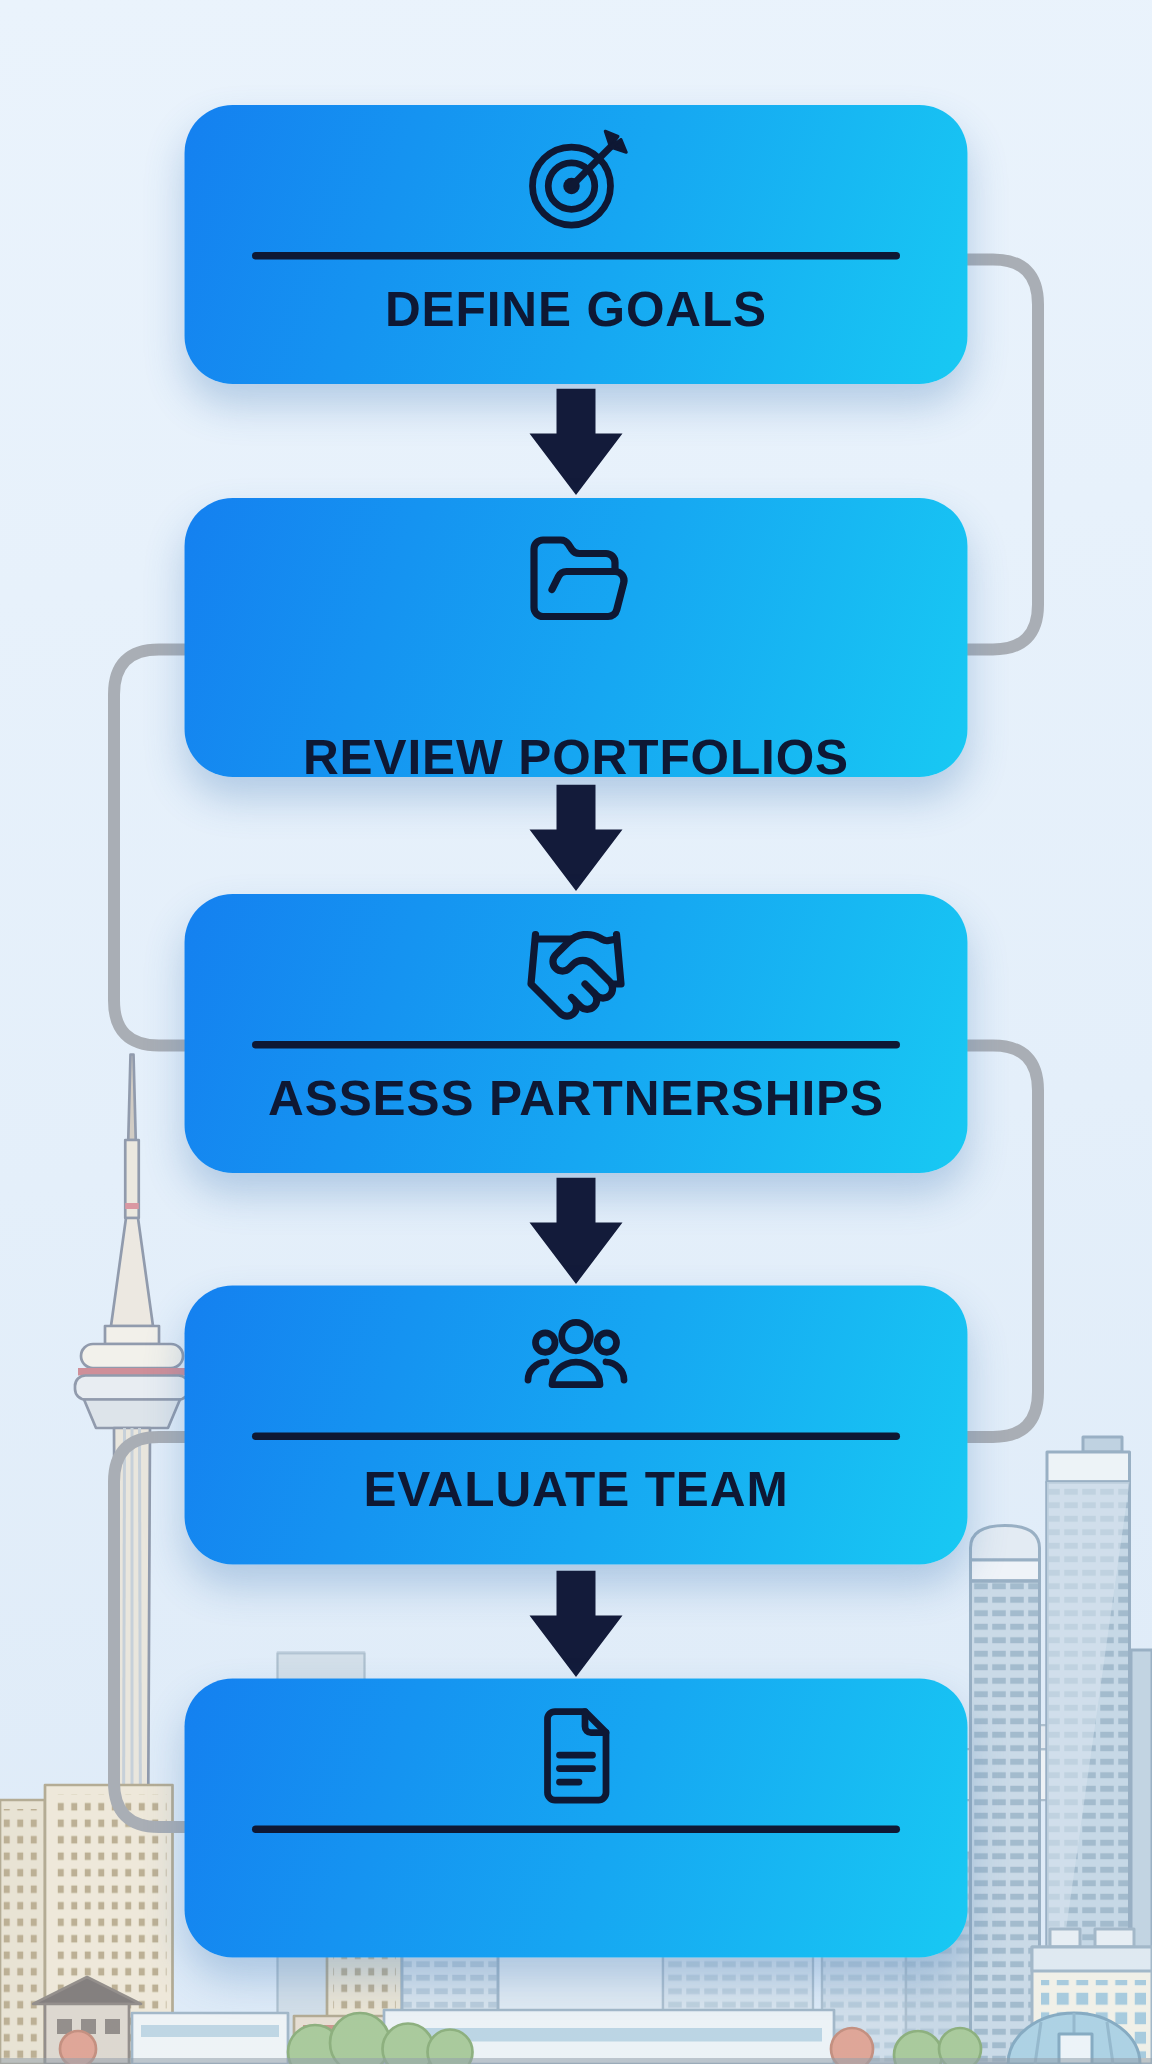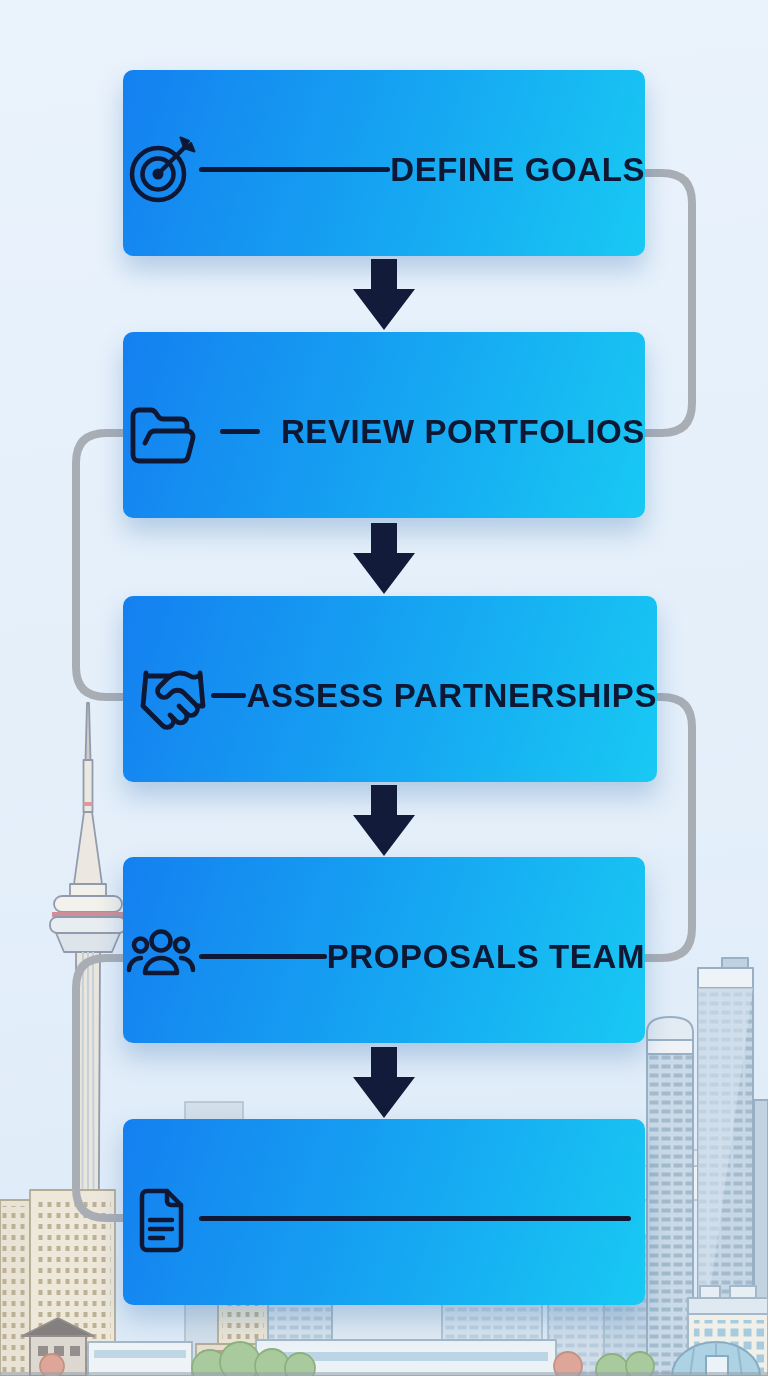--- a/index.html
+++ b/index.html
@@ -6,33 +6,33 @@
   .stage{
     position:relative;width:768px;height:1376px;overflow:hidden;
     background:linear-gradient(175deg,#eaf3fc 0%,#e4effa 55%,#ddeaf7 100%);
     font-family:"Liberation Sans",sans-serif;
   }
   .layer{position:absolute;left:0;top:0;width:768px;height:1376px;}
   .skyline{z-index:1;}
   .connectors{z-index:2;}
   .flow{z-index:3;}
   .step-box{
-    position:absolute;left:123px;width:522px;height:186px;border-radius:10px;
+    position:absolute;left:123px;width:522px;height:186px;border-radius:32px;
     background:linear-gradient(108deg,#1480f0 0%,#16a7f2 55%,#18c9f3 100%);
     box-shadow:0 14px 26px rgba(55,115,180,.30);
-    display:flex;flex-direction:row;align-items:center;
+    display:flex;flex-direction:column;align-items:center;
   }
   .step-icon{margin-top:16px;height:70px;display:flex;align-items:center;justify-content:center;}
   .divider{width:432px;height:5px;background:#0e1834;border-radius:3px;margin-top:12px;}
   .step-label{
     margin-top:14px;font-size:33px;font-weight:bold;letter-spacing:.6px;
     color:#0e1834;white-space:nowrap;
   }
   .flow-arrow{position:absolute;left:344px;width:80px;height:72px;}
-  .box1{top:70px;} .box2{top:332px;gap:21px;} .box3{top:596px;padding-left:12px;} .box4{top:857px;} .box5{top:1119px;}
+  .box1{top:70px;} .box2{top:332px;gap:21px;} .box3{top:596px;} .box4{top:857px;} .box5{top:1119px;}
   .ar1{top:259px;} .ar2{top:523px;} .ar3{top:785px;} .ar4{top:1047px;}
   svg{display:block;}
 </style>
 </head>
 <body>
 
 <div class="stage">
 
   <svg class="layer skyline" viewBox="0 0 768 1376">
     <defs>
@@ -215,21 +215,21 @@
         <svg width="76" height="76" viewBox="0 0 76 76" fill="none" stroke="#0e1834" stroke-width="4.5" stroke-linecap="round" stroke-linejoin="round">
           <circle cx="38" cy="21" r="9.5"></circle>
           <path d="M22 53 a16 15 0 0 1 32 0 z"></path>
           <circle cx="17.5" cy="25" r="6.5"></circle>
           <path d="M6 50 a12.5 12 0 0 1 12 -12"></path>
           <circle cx="58.5" cy="25" r="6.5"></circle>
           <path d="M70 50 a12.5 12 0 0 0 -12 -12"></path>
         </svg>
       </div>
       <div class="divider"></div>
-      <div class="step-label">PROPOSALS TEAM</div>
+      <div class="step-label">EVALUATE TEAM</div>
     </div>
 
     <svg class="flow-arrow ar4" viewBox="0 0 80 72">
       <polygon points="27,0 53,0 53,30 71,30 40,71 9,30 27,30" fill="#131b3a"></polygon>
     </svg>
 
     <div class="step-box box5">
       <div class="step-icon">
         <svg width="76" height="76" viewBox="0 0 76 76" fill="none" stroke="#0e1834" stroke-width="4.5" stroke-linecap="round" stroke-linejoin="round">
           <path d="M24 9 h20 l14 14 v40 a5 5 0 0 1 -5 5 H24 a5 5 0 0 1 -5 -5 V14 a5 5 0 0 1 5 -5 z"></path>

